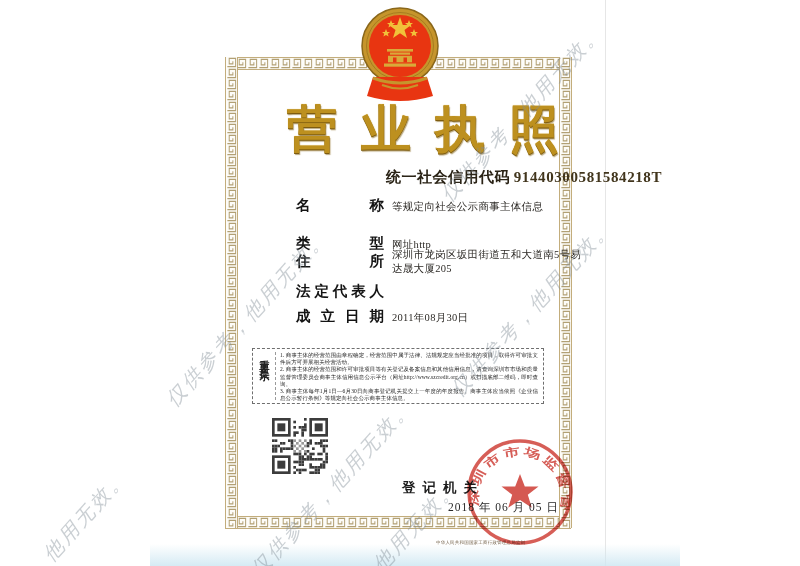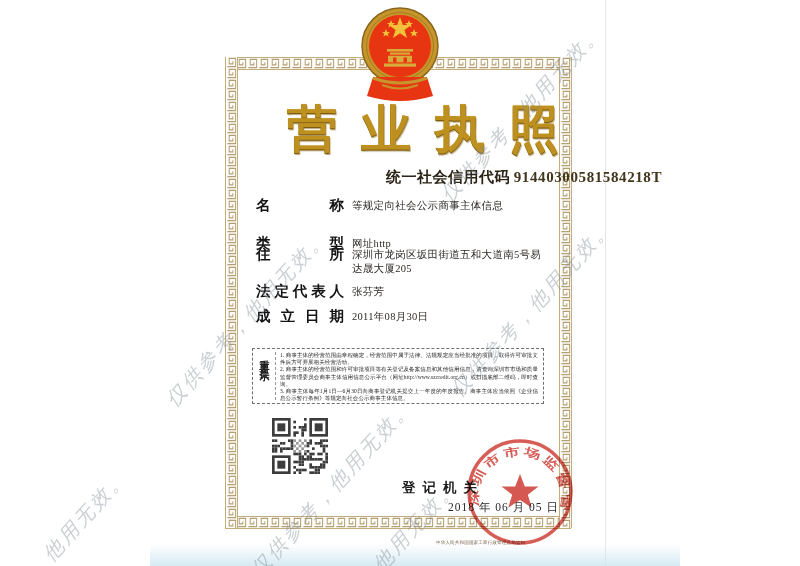--- a/index.html
+++ b/index.html
@@ -18,21 +18,21 @@
   .strip svg{flex:0 0 auto;display:block;}
   
   .emblem{position:absolute;left:357px;top:5px;width:86px;height:98px;z-index:3;}
   
   .title{position:absolute;left:213px;top:96px;width:370px;text-align:right;z-index:2;
         font-size:50px;font-weight:bold;letter-spacing:24px;color:#bd901f;
         text-shadow:0 1px 0 #7e5c10, 1px 2px 1px rgba(126,92,16,.55), 0 0 1px #d9b24a;}
   .codeline{position:absolute;left:386px;top:168px;z-index:2;font-size:15px;color:#2a2316;white-space:nowrap;}
   .codeline .lbl{font-weight:bold;letter-spacing:.5px;}
   .codeline .val{font-family:"Liberation Serif", serif;letter-spacing:.6px;color:#41351c;font-weight:bold;}
-  .frow{position:absolute;display:flex;align-items:flex-start;}
+  .frow{position:absolute;display:flex;align-items:center;margin-left:40px;}
   .flabel{width:88px;font-size:14.5px;font-weight:bold;color:#141414;
           text-align:justify;text-align-last:justify;line-height:17px;flex:0 0 88px;}
   .fvalue{margin-left:8px;width:190px;font-size:10.5px;color:#2d2a26;line-height:14px;padding-top:2px;letter-spacing:.3px;}
   
   .notice{position:absolute;left:252px;top:348px;width:292px;height:56px;z-index:2;
           border:1px dashed #6f6f6f;display:flex;box-sizing:border-box;padding:3px 5px 3px 4px;}
   .notice-head{writing-mode:vertical-rl;text-orientation:upright;font-size:10px;font-weight:bold;
           color:#222;letter-spacing:4px;flex:0 0 14px;height:48px;margin-right:4px;
           border-right:1px dashed #9a9a9a;padding-right:4px;}
   .notice-body{flex:1;}
@@ -558,21 +558,20 @@
 <div class="frow" style="left:256px;top:235px;position:absolute;z-index:2;">
   <div class="flabel">类型</div>
   <div class="fvalue">网址http</div>
 </div>
 <div class="frow" style="left:256px;top:246px;position:absolute;z-index:2;">
   <div class="flabel">住所</div>
   <div class="fvalue">深圳市龙岗区坂田街道五和大道南5号易达晟大厦205</div>
 </div>
 <div class="frow" style="left:256px;top:283px;position:absolute;z-index:2;">
   <div class="flabel">法定代表人</div>
-  <div class="fvalue">张芬芳</div>
 </div>
 <div class="frow" style="left:256px;top:308px;position:absolute;z-index:2;">
   <div class="flabel">成立日期</div>
   <div class="fvalue">2011年08月30日</div>
 </div>
 
 <div class="notice">
   <div class="notice-head">重要提示</div>
   <div class="notice-body">
     <div class="notice-item">1. 商事主体的经营范围由章程确定，经营范围中属于法律、法规规定应当经批准的项目，取得许可审批文件后方可开展相关经营活动。</div>

